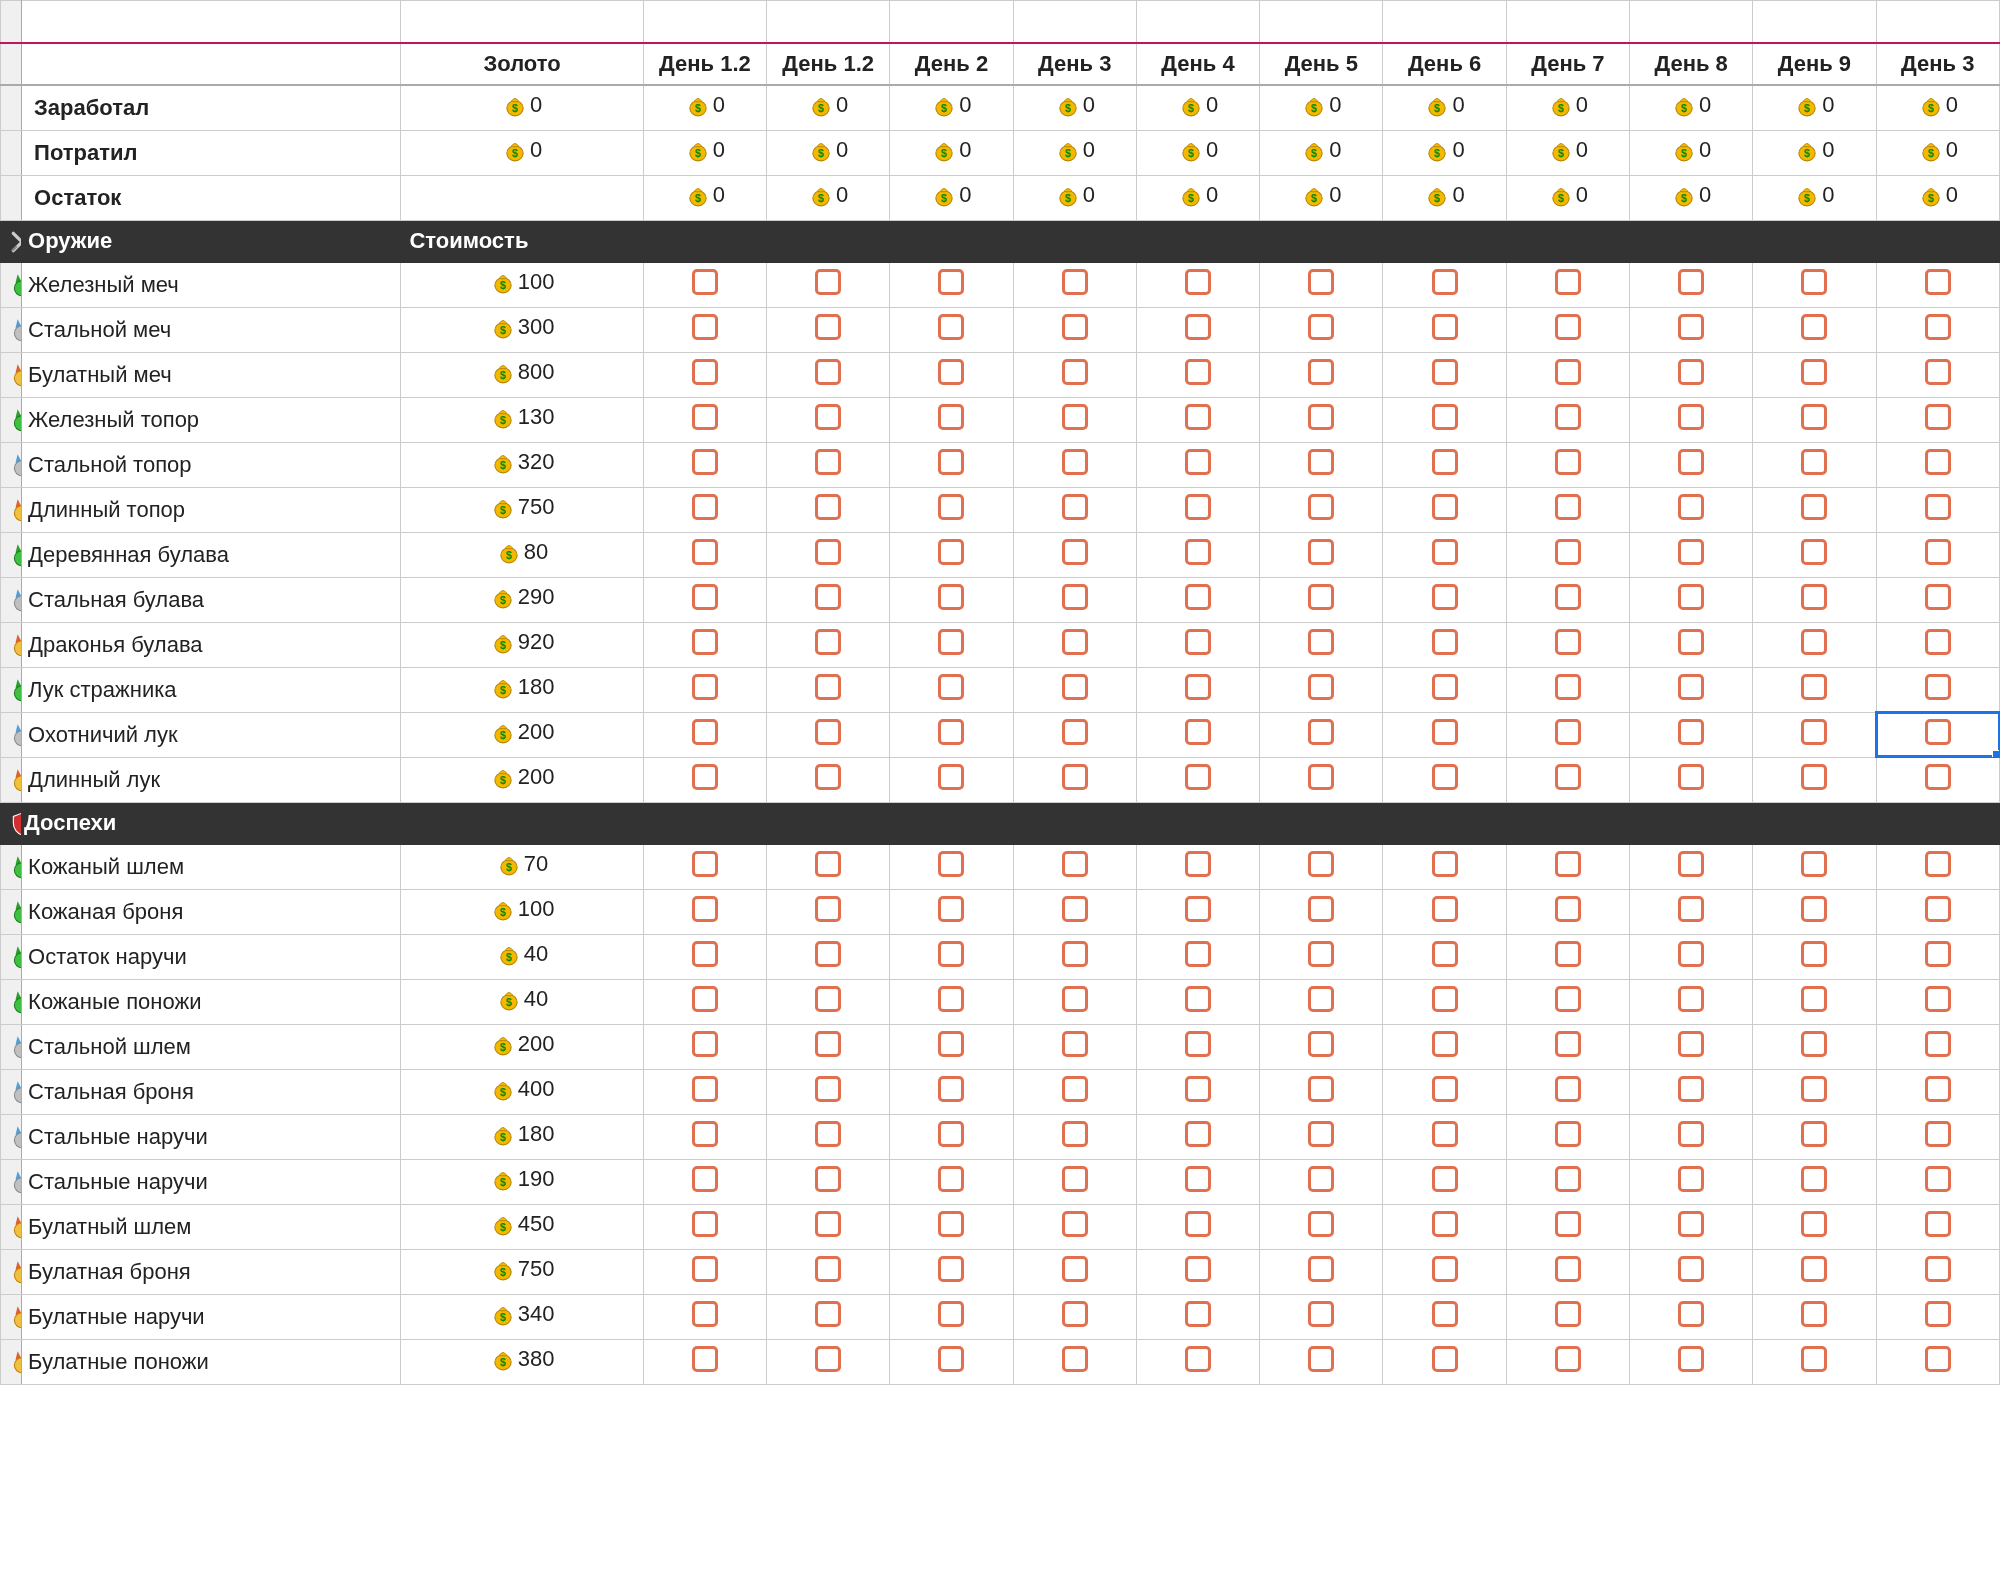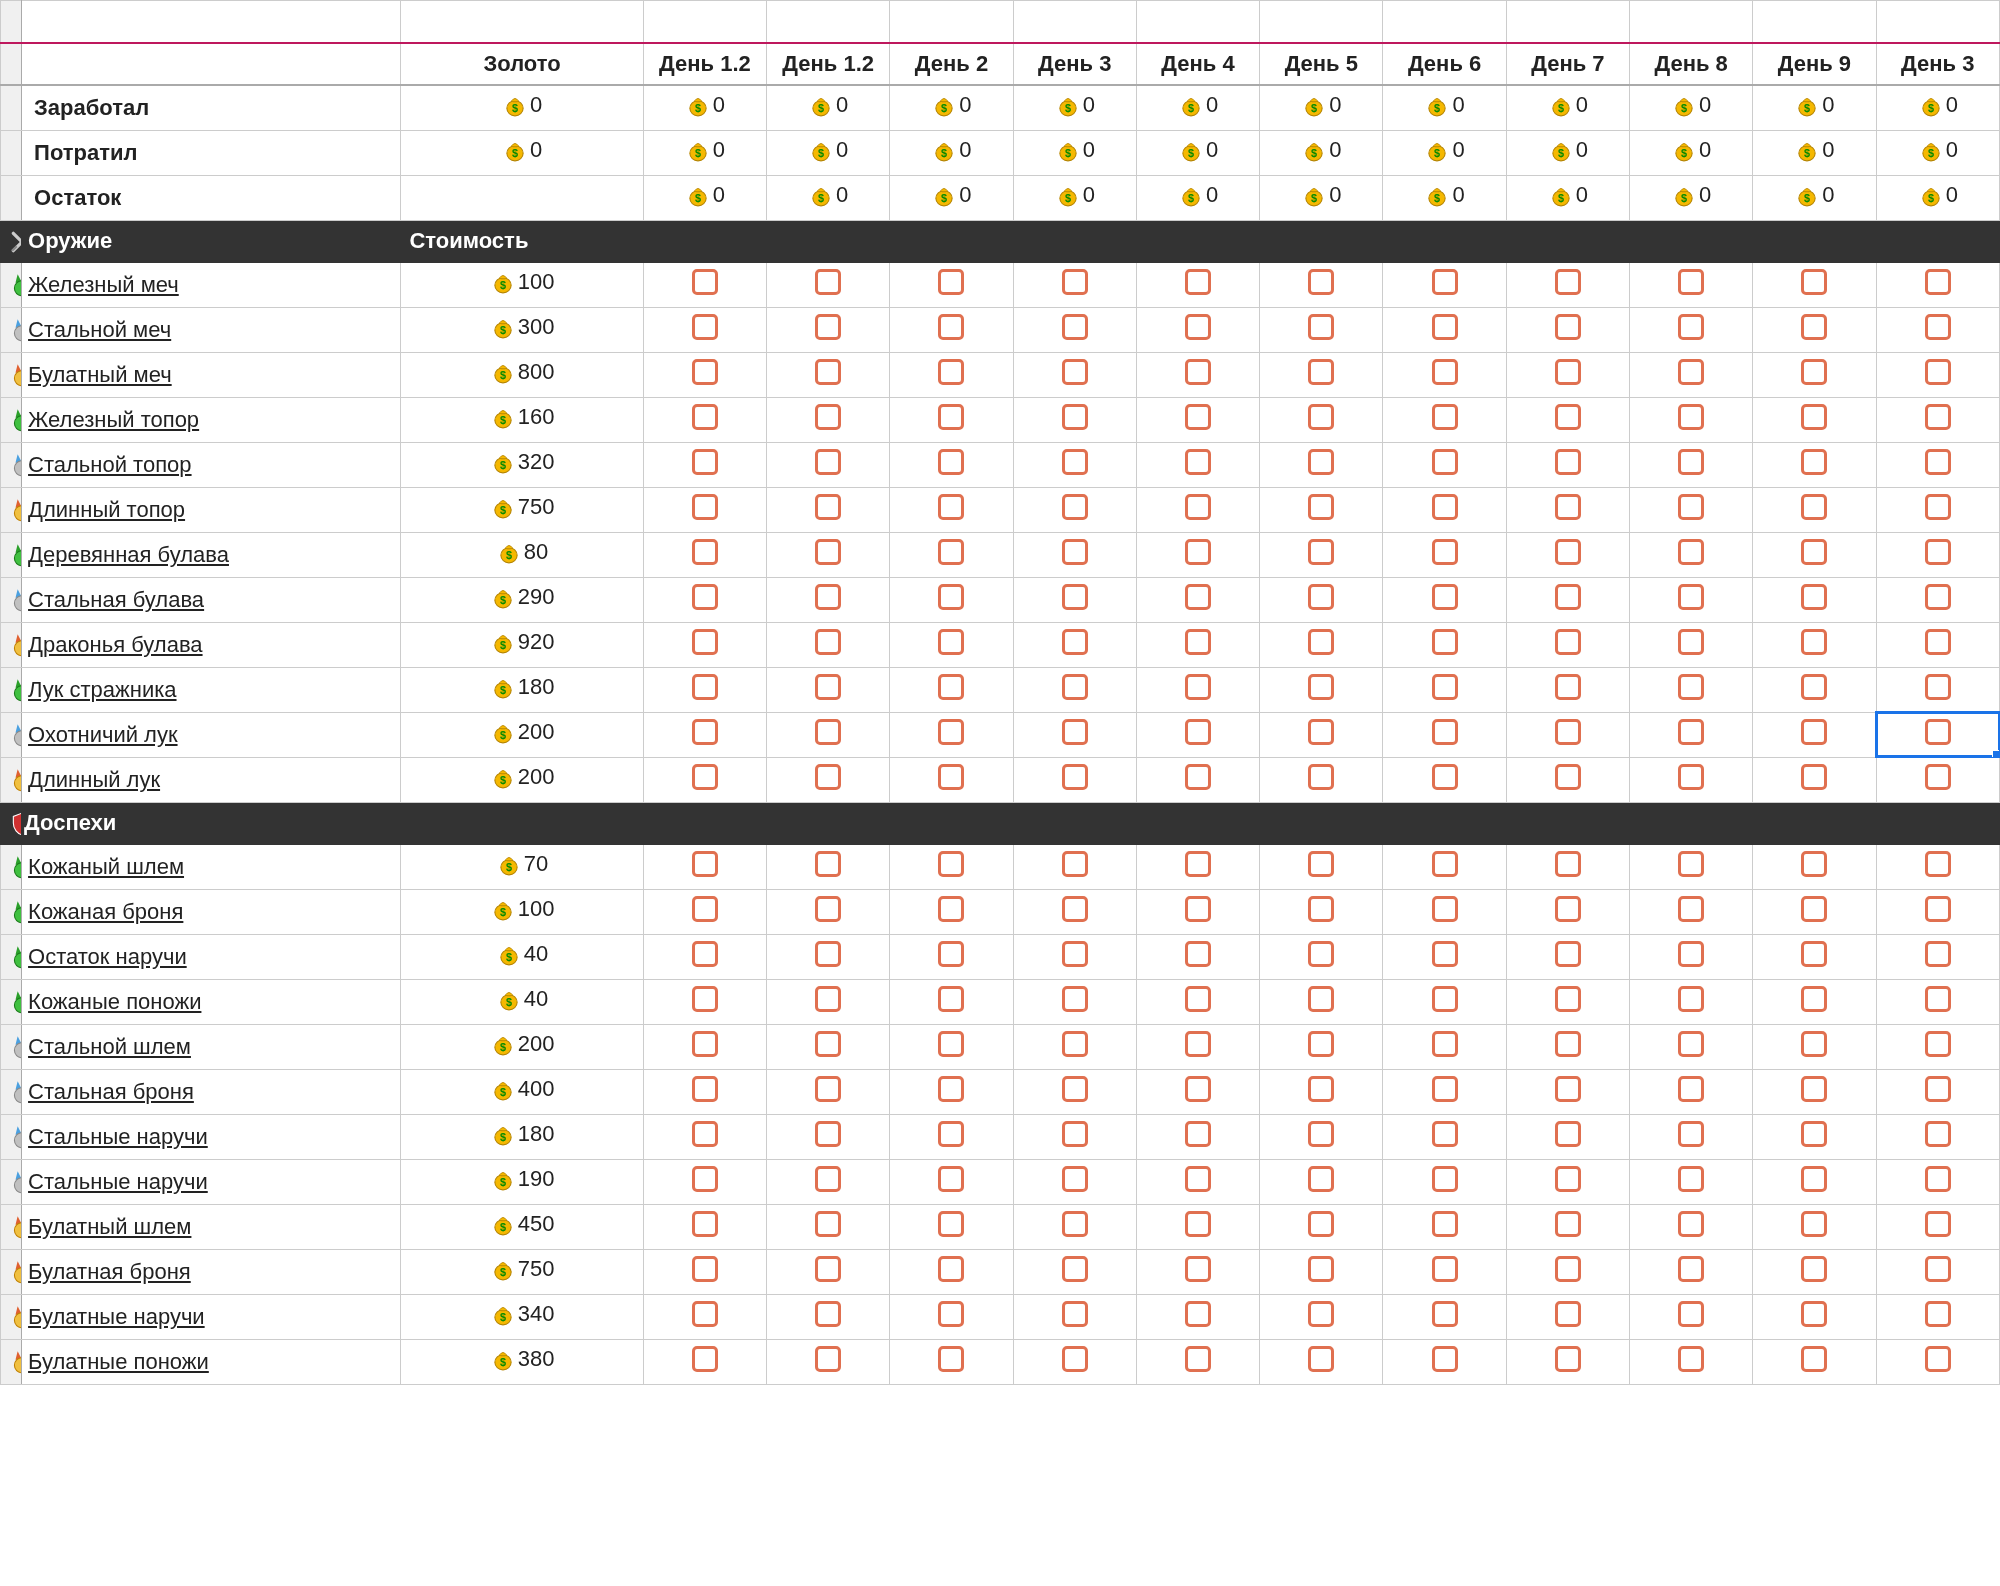--- a/index.html
+++ b/index.html
@@ -42,21 +42,21 @@
   .gold-cell { text-align: center; font-weight: bold; }
   .gold-icon, .medal-icon, .section-icon {
     display: inline-block;
     vertical-align: middle;
     width: 26px;
     height: 26px;
   }
   .gold-wrap { display: inline-flex; align-items: center; justify-content: center; gap: 2px; }
   .gold-val { font-weight: normal; }
   .item-label { text-align: left; padding-left: 6px; }
-  .item-label .item-text { vertical-align: middle; text-decoration: underline; }
+  .item-label .item-text { vertical-align: middle; }
   .checkbox-sq {
     display: inline-block;
     width: 26px;
     height: 26px;
     border: 3px solid #e07050;
     border-radius: 5px;
     background: #fff;
     cursor: pointer;
   }
   .cell-selected {
@@ -514,21 +514,21 @@
             <path d="M16 2 L18 10 L12 10 Z" fill="#2aa02a"></path>
             <circle cx="12" cy="15" r="7" fill="#40c040" stroke="#1a7a1a" stroke-width="1"></circle>
           </svg></td>
         <td class="col-label item-label"><span class="item-text">Железный топор</span></td>
         <td class="col-value gold-cell"><span class="gold-wrap">
             <svg class="gold-icon" viewBox="0 0 24 24">
               <ellipse cx="12" cy="15" rx="7.5" ry="7" fill="#f5b800" stroke="#b58400" stroke-width="1"></ellipse>
               <path d="M9 8 Q12 4 15 8 L14 9 L10 9 Z" fill="#f5b800" stroke="#b58400" stroke-width="0.8"></path>
               <text x="12" y="18" text-anchor="middle" font-size="10" font-weight="bold" fill="#0a8a00">$</text>
             </svg>
-            <span class="gold-val">160</span>
+            <span class="gold-val">130</span>
           </span></td>
         <td class="col-day"><span class="checkbox-sq"></span></td>
         <td class="col-day"><span class="checkbox-sq"></span></td>
         <td class="col-day"><span class="checkbox-sq"></span></td>
         <td class="col-day"><span class="checkbox-sq"></span></td>
         <td class="col-day"><span class="checkbox-sq"></span></td>
         <td class="col-day"><span class="checkbox-sq"></span></td>
         <td class="col-day"><span class="checkbox-sq"></span></td>
         <td class="col-day"><span class="checkbox-sq"></span></td>
         <td class="col-day"><span class="checkbox-sq"></span></td>

